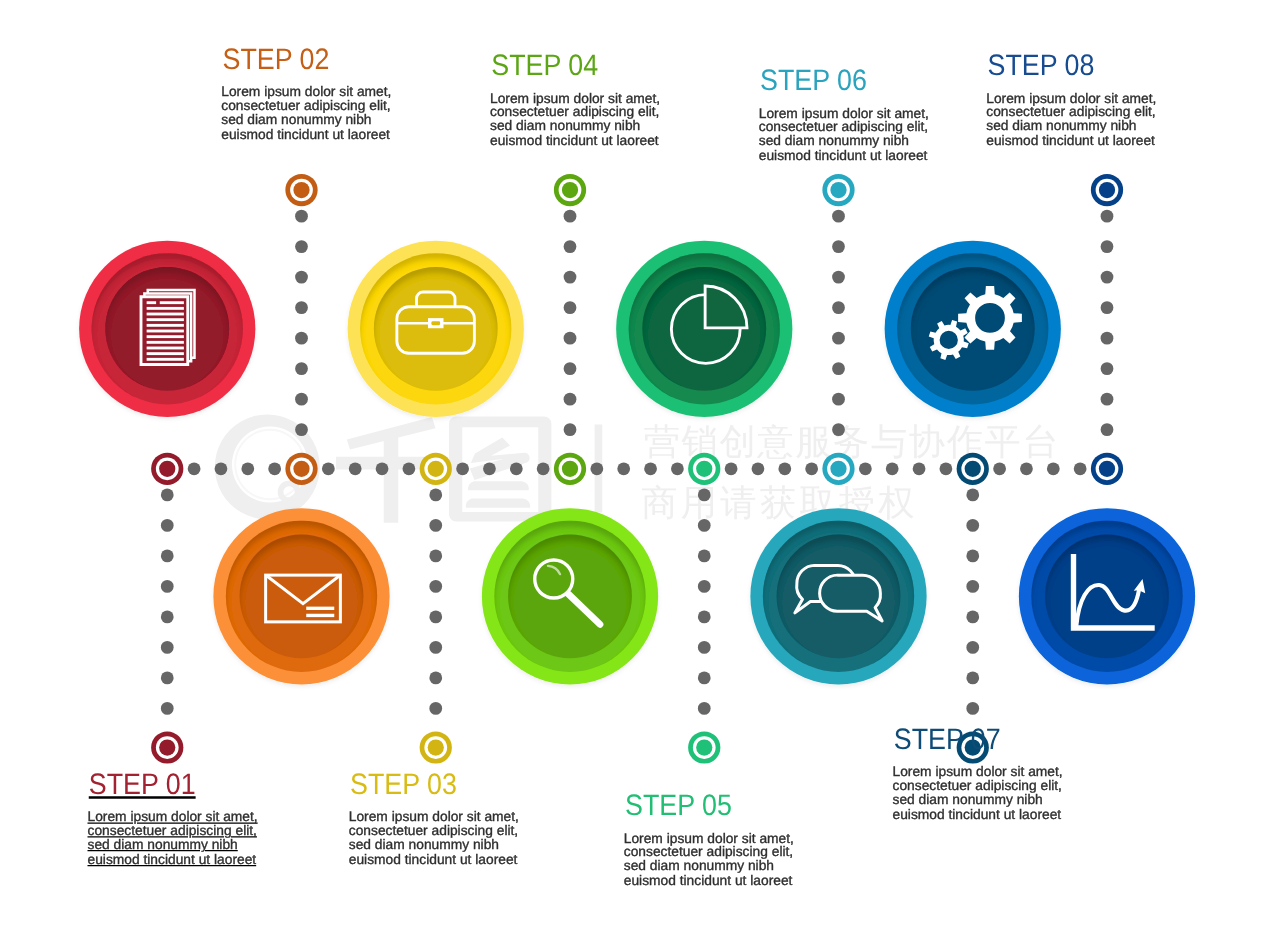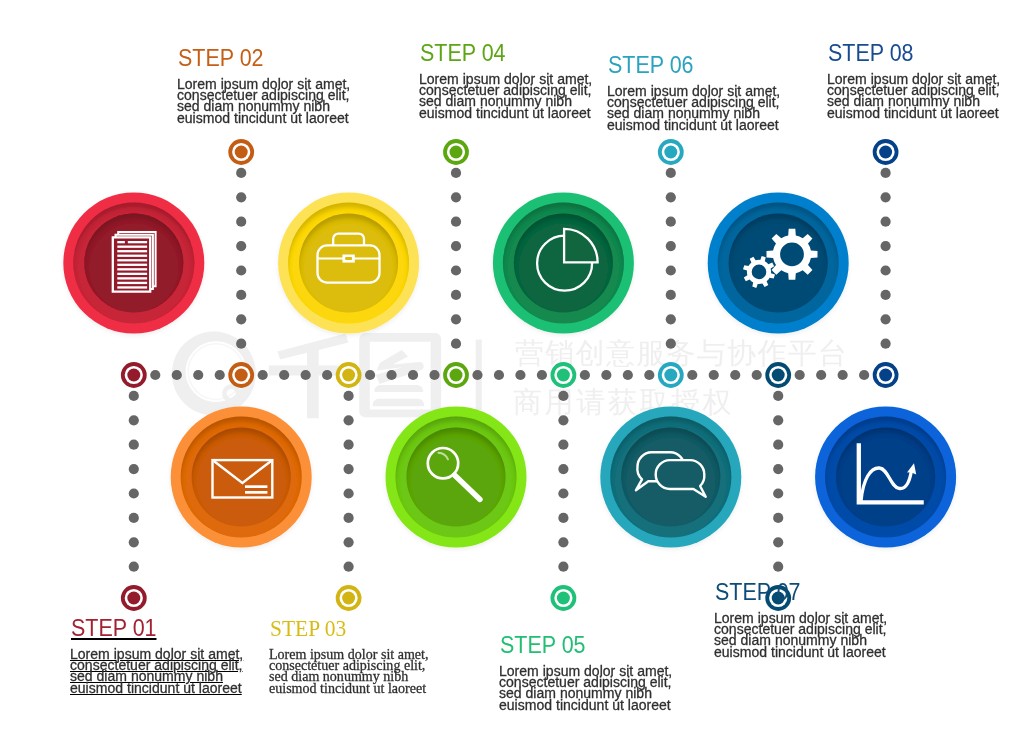--- a/index.html
+++ b/index.html
@@ -4,21 +4,21 @@
 <title>8 Step Circle Infographic</title>
 <style>
   html,body{margin:0;padding:0;background:#ffffff;}
   body{width:1024px;height:752px;overflow:hidden;position:relative;
        font-family:"Liberation Sans",sans-serif;-webkit-font-smoothing:antialiased;}
   #stage{position:absolute;left:0;top:0;width:1024px;height:752px;background:#ffffff;}
   svg.layer{position:absolute;left:0;top:0;width:1024px;height:752px;}
   .step-block{position:absolute;width:160px;}
   .step-title{font-size:23.7px;line-height:24px;white-space:nowrap;margin:0;font-weight:400;
               transform:scaleX(0.906);transform-origin:left top;}
-  .step-body{font-size:14px;line-height:11.2px;color:#2f2f2f;margin:0;padding-top:9px;
+  .step-body{font-size:11px;line-height:11.2px;color:#2f2f2f;margin:0;padding-top:9px;
              margin-left:-1px;transform:scaleX(1.003);transform-origin:left top;
              -webkit-text-stroke:0.28px #2f2f2f;}
   .step-body div{white-space:nowrap;}
 </style>
 </head>
 <body>
 
 <div id="stage">
 
   <svg class="layer" id="watermark-layer" viewBox="0 0 1024 752">
@@ -362,39 +362,39 @@
   <div id="labels">
       <div class="step-block" style="left: 70.8px; top: 616px; text-decoration: underline;">
         <div class="step-title" style="color: rgb(163, 34, 49);">STEP 01</div>
         <div class="step-body">
           <div>Lorem ipsum dolor sit amet,</div>
           <div>consectetuer adipiscing elit,</div>
           <div>sed diam nonummy nibh</div>
           <div>euismod tincidunt ut laoreet</div>
         </div>
       </div>
-      <div class="step-block" style="left: 178.2px; top: 46px;">
+      <div class="step-block" style="left: 178.2px; top: 36px;">
         <div class="step-title" style="color: rgb(197, 95, 22);">STEP 02</div>
         <div class="step-body">
           <div>Lorem ipsum dolor sit amet,</div>
           <div>consectetuer adipiscing elit,</div>
           <div>sed diam nonummy nibh</div>
           <div>euismod tincidunt ut laoreet</div>
         </div>
       </div>
-      <div class="step-block" style="left: 270px; top: 616px; font-family: Liberation Serif, serif;">
+      <div class="step-block" style="left: 280px; top: 616px;">
         <div class="step-title" style="color: rgb(216, 188, 20);">STEP 03</div>
         <div class="step-body">
           <div>Lorem ipsum dolor sit amet,</div>
           <div>consectetuer adipiscing elit,</div>
           <div>sed diam nonummy nibh</div>
           <div>euismod tincidunt ut laoreet</div>
         </div>
       </div>
-      <div class="step-block" style="left: 393px; top: 41px; margin-left: 27px;">
+      <div class="step-block" style="left: 393px; top: 41px;">
         <div class="step-title" style="color: rgb(92, 166, 22);">STEP 04</div>
         <div class="step-body">
           <div>Lorem ipsum dolor sit amet,</div>
           <div>consectetuer adipiscing elit,</div>
           <div>sed diam nonummy nibh</div>
           <div>euismod tincidunt ut laoreet</div>
         </div>
       </div>
       <div class="step-block" style="left: 500.4px; top: 633px;">
         <div class="step-title" style="color: rgb(33, 190, 116);">STEP 05</div>
@@ -416,21 +416,21 @@
       </div>
       <div class="step-block" style="left: 715.2px; top: 580px;">
         <div class="step-title" style="color: rgb(14, 76, 119);">STEP 07</div>
         <div class="step-body">
           <div>Lorem ipsum dolor sit amet,</div>
           <div>consectetuer adipiscing elit,</div>
           <div>sed diam nonummy nibh</div>
           <div>euismod tincidunt ut laoreet</div>
         </div>
       </div>
-      <div class="step-block" style="left: 828px; top: 41px;">
+      <div class="step-block" style="left: 790px; top: 41px;">
         <div class="step-title" style="color: rgb(24, 76, 145);">STEP 08</div>
         <div class="step-body">
           <div>Lorem ipsum dolor sit amet,</div>
           <div>consectetuer adipiscing elit,</div>
           <div>sed diam nonummy nibh</div>
           <div>euismod tincidunt ut laoreet</div>
         </div>
       </div>
     </div>
 

